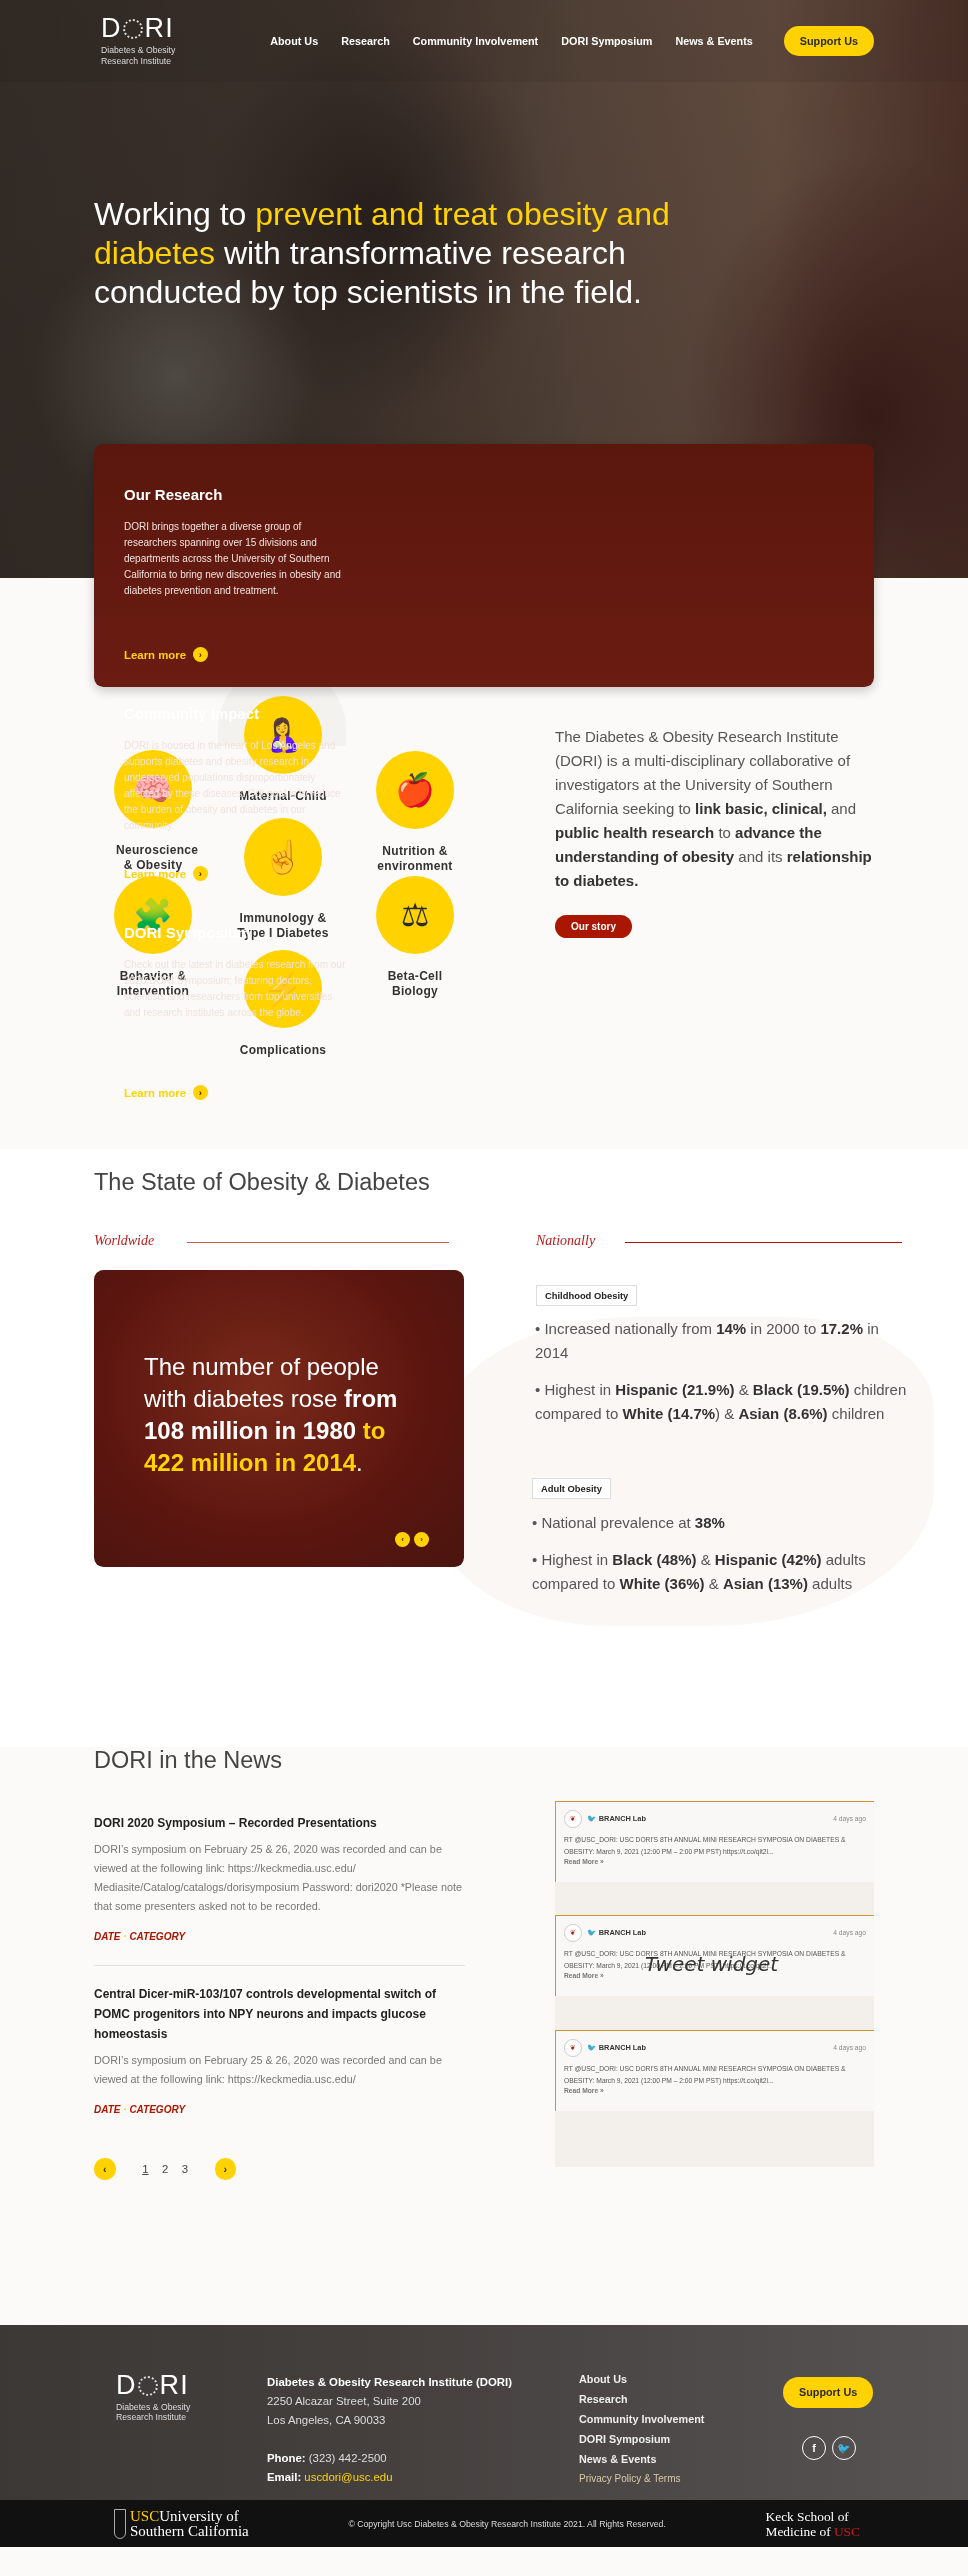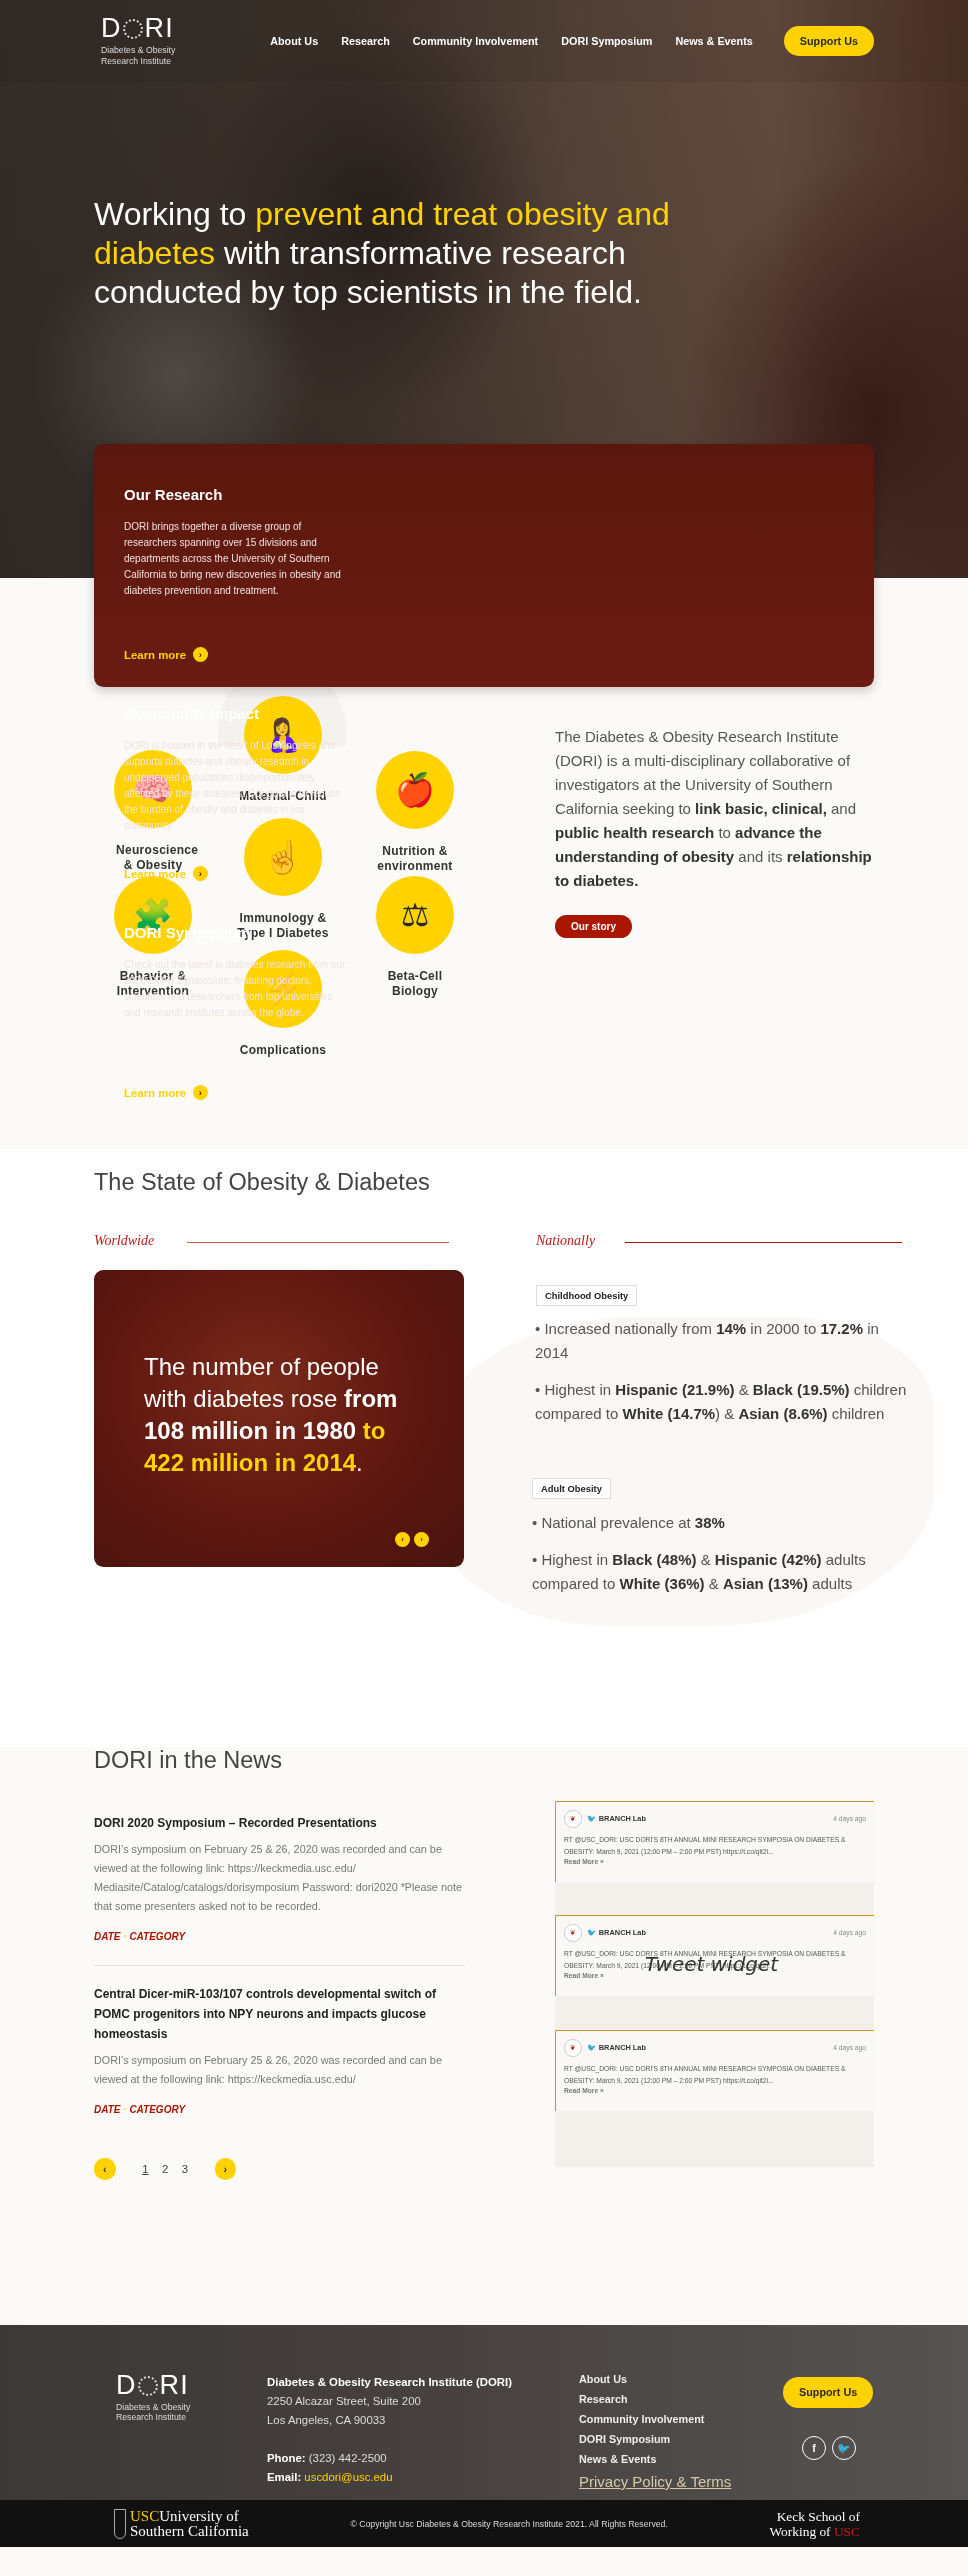--- a/index.html
+++ b/index.html
@@ -88,29 +88,29 @@
   .tw-label { position: absolute; left: 90px; top: 151px; font-size: 20px; font-style: italic; color: #333; font-family: "DejaVu Sans", sans-serif; }
 
   
   .footer { position: relative; height: 222px; background: linear-gradient(90deg, #3b3836 0%, #45403e 40%, #565352 100%); color: #fff; }
   .f-logo { position: absolute; left: 116px; top: 47px; }
   .f-addr { position: absolute; left: 267px; top: 48px; font-size: 11.4px; line-height: 19px; color: #ddd; font-weight: 300; }
   .f-addr b { color: #fff; font-weight: bold; }
   .f-addr .email { color: #ffd200; }
   .f-links { position: absolute; left: 579px; top: 48px; display: flex; flex-direction: column; gap: 8px; }
   .f-links a { font-size: 10.8px; font-weight: bold; color: #eee; }
-  .f-links .pp { font-size: 15px; font-weight: normal; color: #d8c9a8; text-decoration: underline; }
+  .f-links .pp { font-size: 10px; font-weight: normal; color: #d8c9a8; }
   .f-support { position: absolute; left: 783px; top: 52px; }
   .soc { position: absolute; top: 111px; width: 24px; height: 24px; border-radius: 50%; border: 1.3px solid #fff; display: flex; align-items: center; justify-content: center; font-size: 10.8px; font-weight: bold; }
   .bottom-bar { position: absolute; left: 0; right: 0; bottom: 0; height: 47px; background: #111; display: flex; align-items: center; padding: 0 108px 0 114px; }
   .usc-logo { display: flex; align-items: center; gap: 4px; font-family: "Liberation Serif", serif; font-size: 15px; line-height: 15px; color: #fff; }
   .usc-logo .u { color: #ffcc00; }
   .shield { width: 12px; height: 30px; border: 0.7px solid #aaa; border-radius: 0 0 6px 6px; }
   .copyright { margin: 0 auto; font-size: 8.7px; color: #ddd; }
-  .keck { font-family: "Liberation Serif", serif; font-size: 13.4px; line-height: 15px; color: #fff; text-align: right; }
+  .keck { font-family: "Liberation Serif", serif; font-size: 13.4px; line-height: 15px; color: #fff; }
   .keck .r { color: #cc1a1a; }
 </style>
 </head>
 <body>
 
 <section class="hero">
   <header class="nav">
     <a class="logo">
       <span class="mark">D<span class="flower"></span>RI</span>
       <span class="sub">Diabetes &amp; Obesity</span>
@@ -307,16 +307,16 @@
   <button class="btn-support f-support">Support Us</button>
   <a class="soc" style="left:802px">f</a>
   <a class="soc" style="left:832px">🐦</a>
 
   <div class="bottom-bar">
     <a class="usc-logo">
       <span class="shield"></span>
       <span><span class="u">USC</span><span>University of</span><br><span>Southern California</span></span>
     </a>
     <span class="copyright">© Copyright Usc Diabetes &amp; Obesity Research Institute 2021. All Rights Reserved.</span>
-    <a class="keck"><span>Keck School of</span><br><span>Working of </span><span class="r">USC</span></a>
+    <a class="keck"><span>Keck School of</span><br><span>Medicine of </span><span class="r">USC</span></a>
   </div>
 </footer>
 
 
 </body></html>

